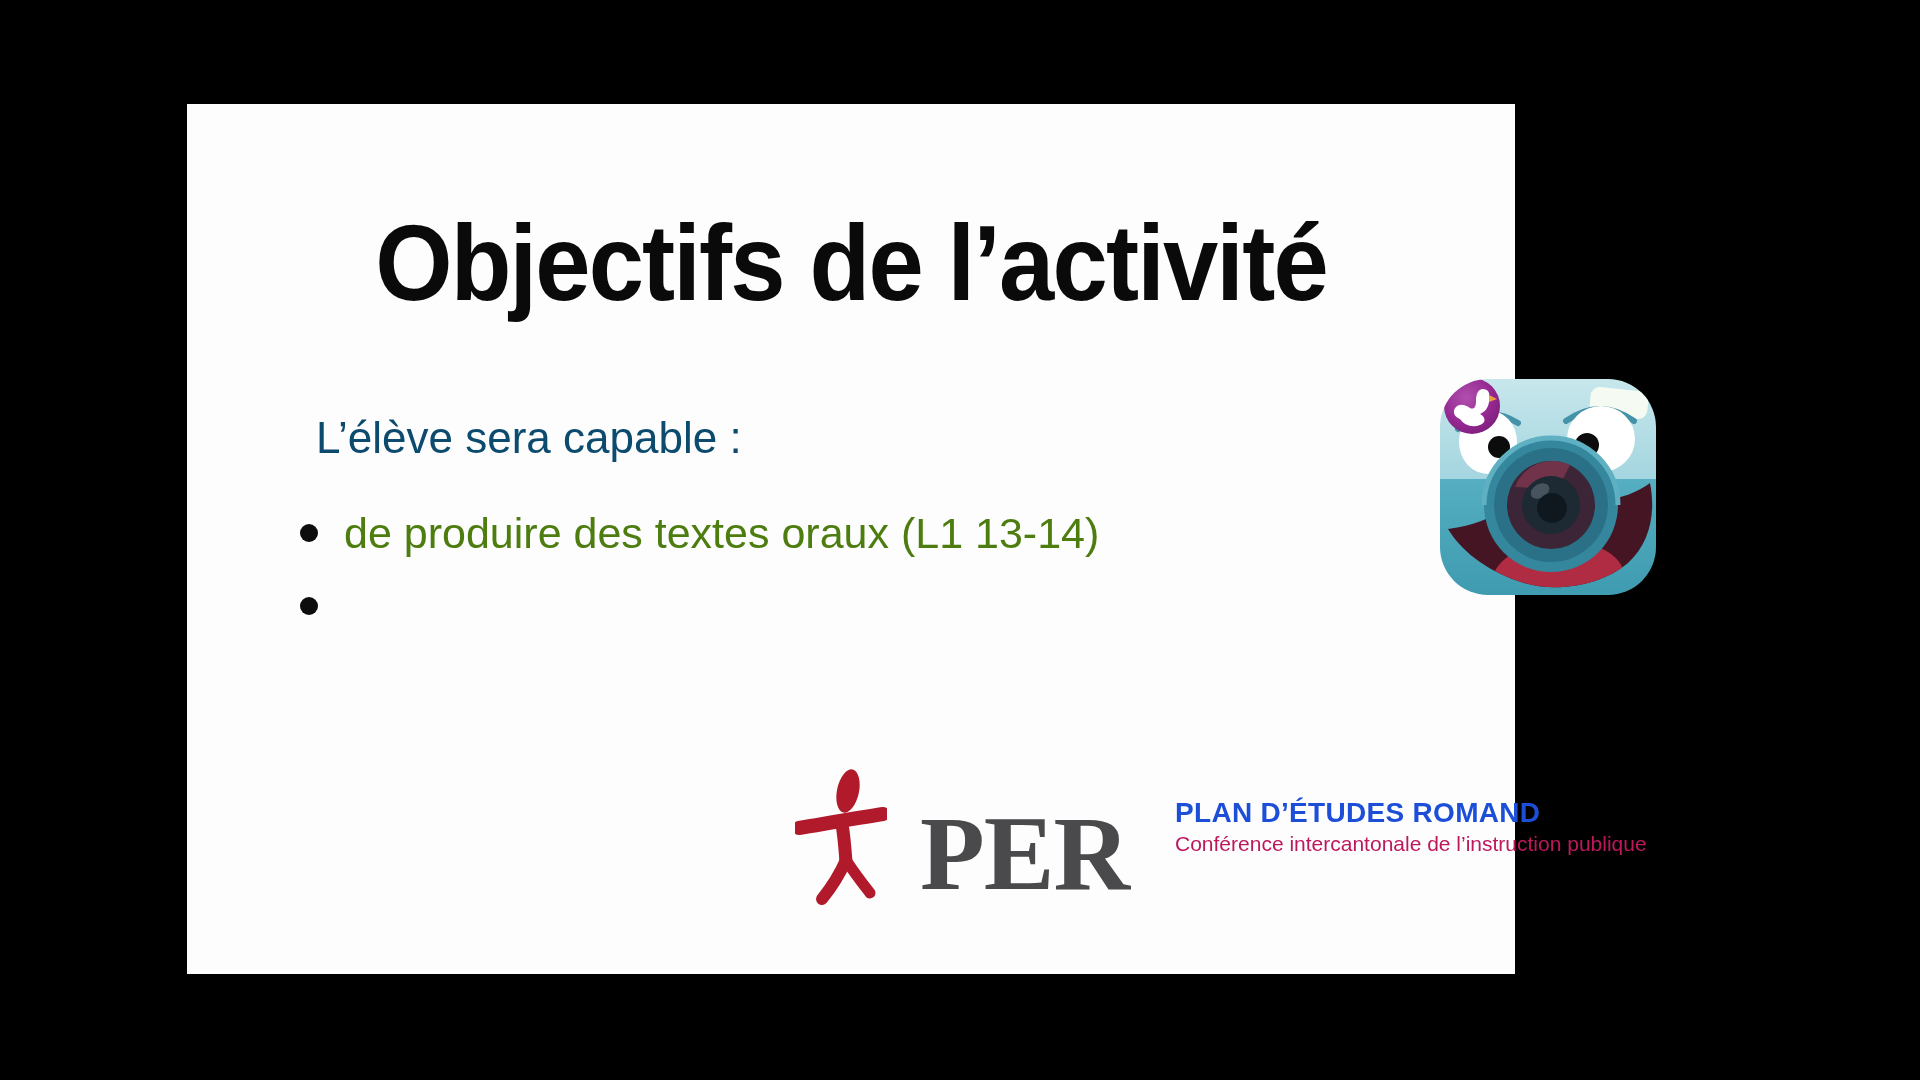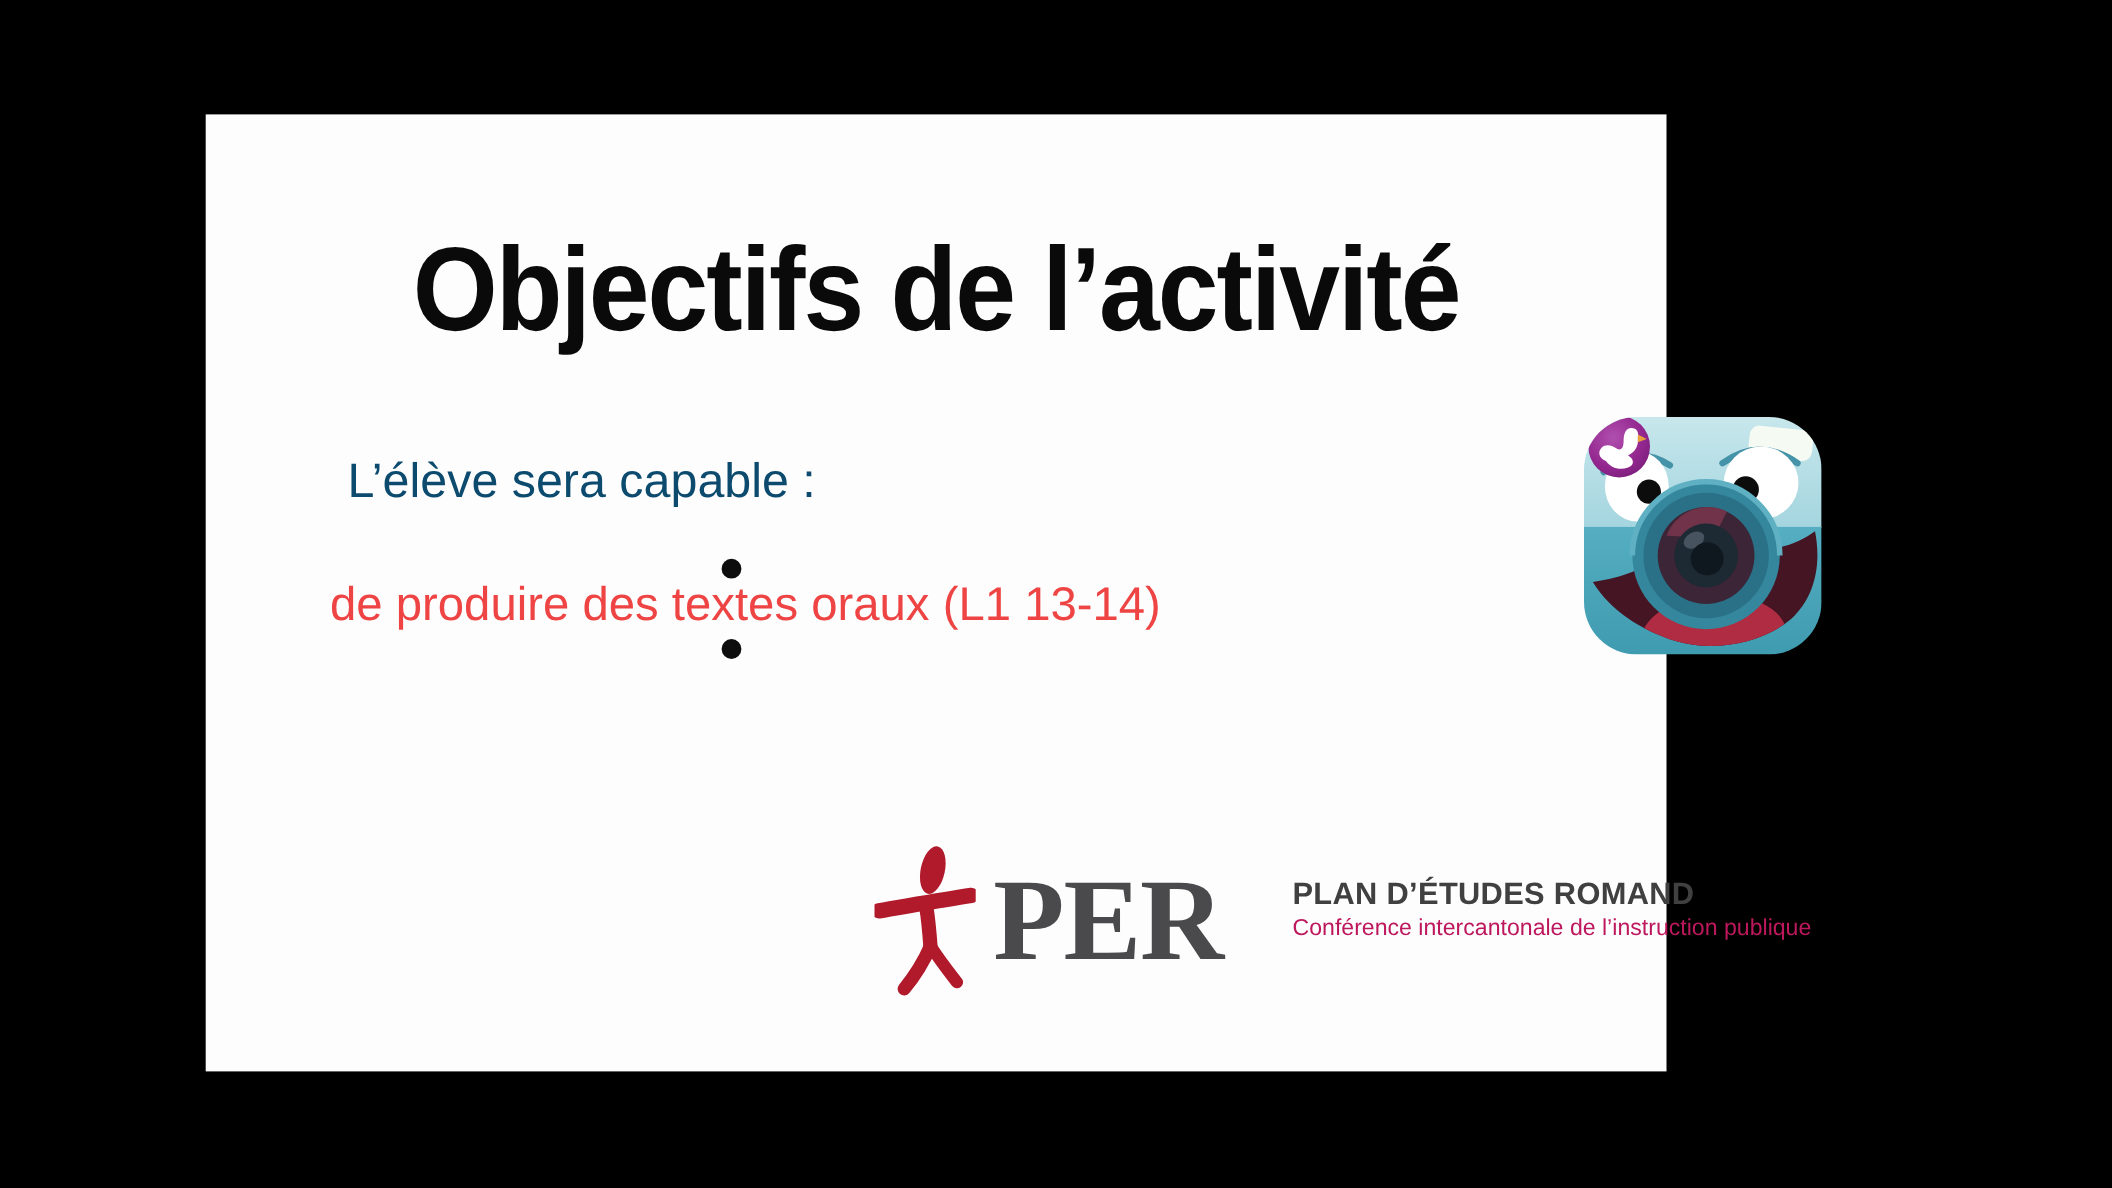--- a/index.html
+++ b/index.html
@@ -31,46 +31,46 @@
     position:absolute;left:113px;top:292px;margin:16px;
     font-size:44px;line-height:1.2;color:#0c4a6e;
     white-space:nowrap;
   }
   .bullets{
     position:absolute;left:113px;top:404px;
   }
   .bullet-item{
     display:flex;align-items:center;
     height:50px;margin-bottom:23px;
-    font-size:43px;color:#ef4444;white-space:nowrap;flex-direction:column;
+    font-size:43px;color:#4d7c0f;white-space:nowrap;
   }
   .bullet-dot{
     width:18px;height:18px;border-radius:50%;
     background:#0d0d0d;flex:0 0 auto;
     margin-right:26px;
   }
   .app-icon{
     position:absolute;left:1253px;top:275px;width:216px;height:216px;
   }
   .per-figure{
     position:absolute;left:608px;top:662px;width:92px;height:142px;
   }
   .per-wordmark{
-    position:absolute;left:716px;top:680px;margin:0;
+    position:absolute;left:716px;top:680px;margin:17px;
     font-family:"Liberation Serif", serif;
     font-weight:bold;font-size:106px;line-height:1;
     letter-spacing:-1px;
     color:#4a4a4c;white-space:nowrap;
   }
   .org-block{
     position:absolute;left:988px;top:692px;
   }
   .org-title{
     font-size:28px;font-weight:bold;line-height:34px;
-    letter-spacing:0.3px;color:#404040;white-space:nowrap;
+    letter-spacing:0.3px;color:#1d4ed8;white-space:nowrap;
   }
   .org-sub{
     font-size:21px;line-height:28px;color:#be185d;white-space:nowrap;
   }
   .org-sub:first-of-type{margin-top:4px;}
 </style>
 </head>
 <body>
 
 <div class="slide">

